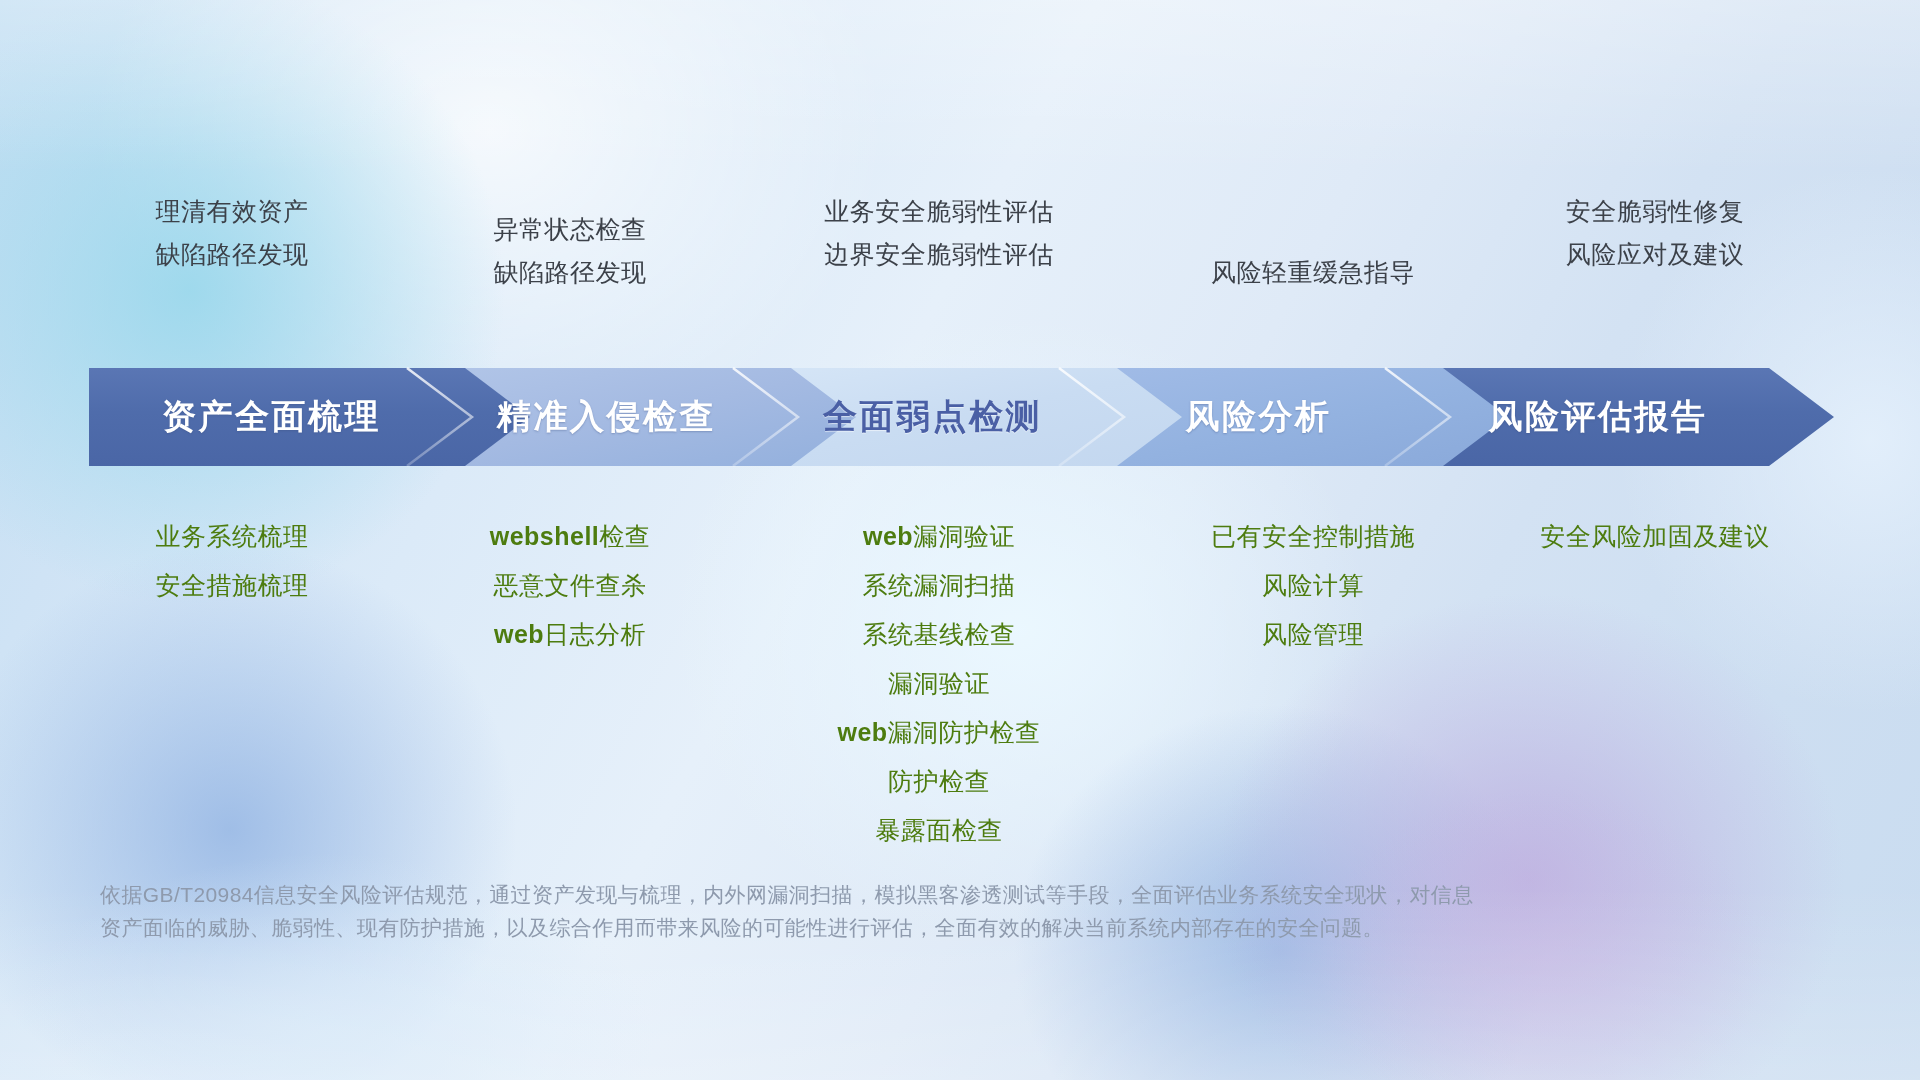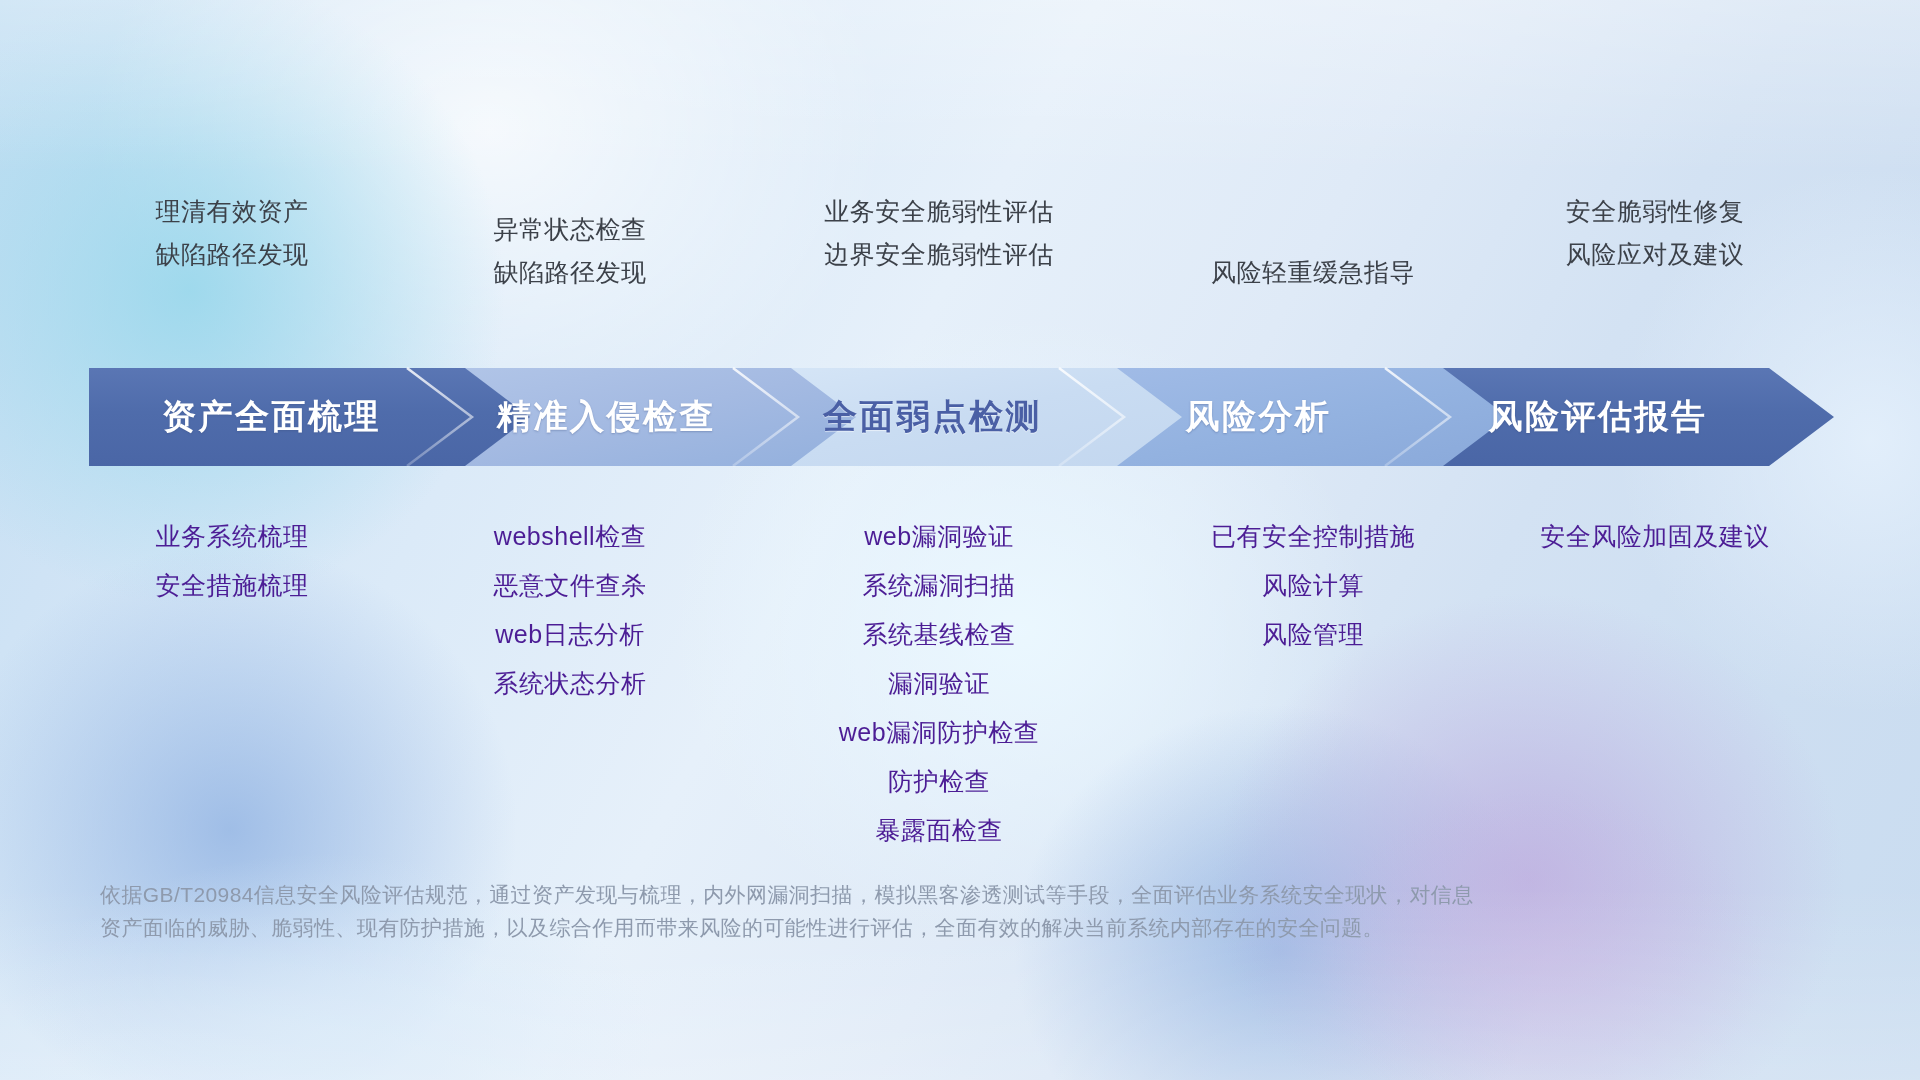--- a/index.html
+++ b/index.html
@@ -75,27 +75,27 @@
   .col-top, .col-bot { position:absolute; text-align:center; }
 
   .toptext{
     color:#3c4149;
     font-size:25px;
     line-height:43px;
     letter-spacing:.5px;
     white-space:nowrap;
   }
   .bottext{
-    color:#4c1d95;
+    color:#4d7c0f;
     font-size:25px;
     line-height:49px;
     letter-spacing:.5px;
     white-space:nowrap;
   }
-  .bottext .strong{ font-weight:normal; }
+  .bottext .strong{ font-weight:bold; }
 
   
   #band{
     position:absolute;
     left:89px; top:368px;
     width:1745px; height:98px;
   }
   #band svg{ display:block; width:100%; height:100%; overflow:visible;}
 
   .arrowLabel{
@@ -231,21 +231,20 @@
 
   <div class="col-bot" style="left:31px; top:512px; width:402px;">
       <div class="bottext"><span>业务系统梳理</span></div>
       <div class="bottext"><span>安全措施梳理</span></div>
     </div>
 
   <div class="col-bot" style="left:369px; top:512px; width:402px;">
       <div class="bottext"><span class="strong">webshell</span><span>检查</span></div>
       <div class="bottext"><span>恶意文件查杀</span></div>
       <div class="bottext"><span class="strong">web</span><span>日志分析</span></div>
-      <div class="bottext"><span>系统状态分析</span></div>
     </div>
 
   <div class="col-bot" style="left:738px; top:512px; width:402px;">
       <div class="bottext"><span class="strong">web</span><span>漏洞验证</span></div>
       <div class="bottext"><span>系统漏洞扫描</span></div>
       <div class="bottext"><span>系统基线检查</span></div>
       <div class="bottext"><span>漏洞验证</span></div>
       <div class="bottext"><span class="strong">web</span><span>漏洞防护检查</span></div>
       <div class="bottext"><span>防护检查</span></div>
       <div class="bottext"><span>暴露面检查</span></div>

